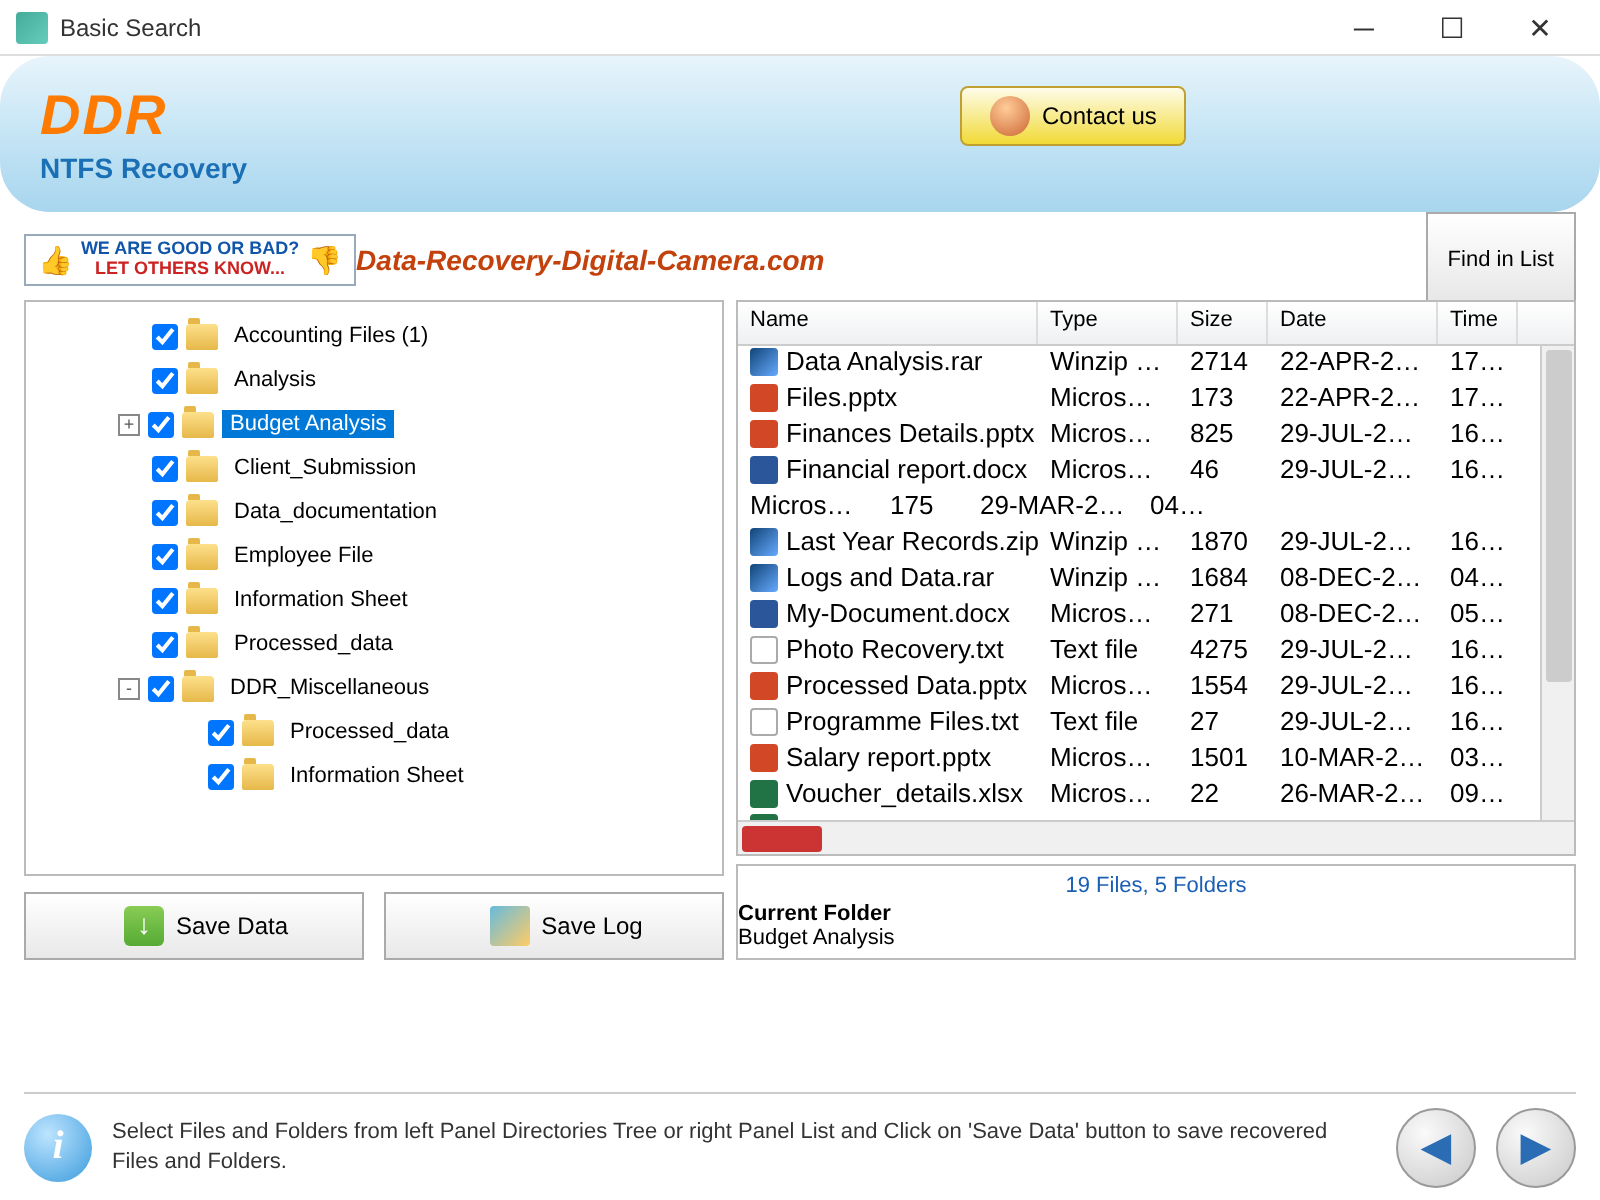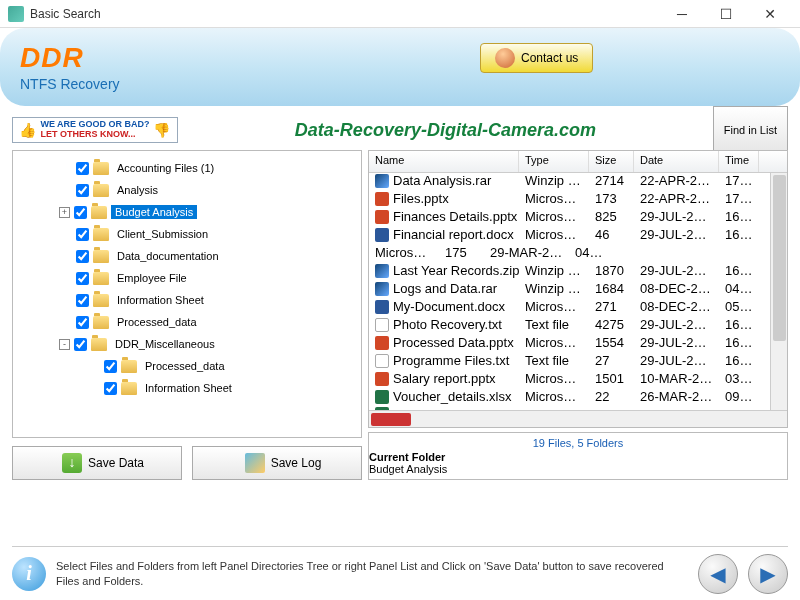--- a/index.html
+++ b/index.html
@@ -6,32 +6,32 @@
 body { background: #fff; width: 800px; height: 600px; overflow: hidden; font-size: 11px; }
 
 .titlebar { height: 28px; display: flex; align-items: center; padding: 0 8px; border-bottom: 1px solid #ddd; background: #fff; }
 .titlebar .icon { width: 16px; height: 16px; background: linear-gradient(135deg,#4a9,#6cb); margin-right: 6px; border-radius: 2px; }
 .titlebar .title { flex: 1; font-size: 12px; color: #333; }
 .titlebar .winbtn { width: 44px; height: 28px; display: flex; align-items: center; justify-content: center; color: #333; font-size: 14px; cursor: pointer; }
 
 .header { height: 78px; background: linear-gradient(180deg,#e8f4fb 0%,#c5e5f5 50%,#a8d5ee 100%); display: flex; align-items: center; padding: 0 20px; position: relative; border-radius: 25px; }
 .logo { display: flex; flex-direction: column; }
 .logo-ddr { font-size: 28px; font-weight: bold; color: #ff7a00; font-style: italic; font-family: Arial; letter-spacing: 1px; }
-.logo-sub { font-size: 14px; color: #1a6fb5; font-weight: normal; margin-top: 2px; }
+.logo-sub { font-size: 14px; color: #1a6fb5; font-weight: bold; margin-top: 2px; }
 .contact-btn { position: absolute; left: 480px; top: 15px; background: linear-gradient(180deg,#fefcea,#f1da36); border: 1px solid #c0a030; border-radius: 4px; padding: 4px 14px; display: flex; align-items: center; gap: 6px; cursor: pointer; font-size: 12px; }
 .contact-btn .avatar { width: 20px; height: 20px; border-radius: 50%; background: radial-gradient(circle at 40% 30%, #fc9, #c63); }
 
 .content { padding: 10px 12px 0 12px; height: 440px; display: flex; flex-direction: column; }
 .top-row { display: flex; align-items: center; margin-bottom: 6px; height: 28px; }
 .feedback-btn { border: 1px solid #9ab; background: #fff; padding: 2px 6px; display: flex; align-items: center; gap: 4px; cursor: pointer; font-size: 9px; }
 .feedback-btn .thumb { color: #c33; font-size: 14px; }
-.feedback-text { font-family: monospace; font-weight: bold; line-height: 1.1; }
+.feedback-text { font-family: monospace; font-weight: bold; line-height: 1.1; text-align: center; }
 .feedback-text .l1 { color: #15a; }
 .feedback-text .l2 { color: #c22; }
-.watermark { flex: 1; text-align: center; font-size: 18px; font-weight: bold; font-style: italic; color: #15803d; }
+.watermark { flex: 1; text-align: left; font-size: 14px; font-weight: bold; font-style: italic; color: #c2410c; }
 .find-btn { border: 1px solid #aaa; background: linear-gradient(180deg,#fff,#e6e6e6); padding: 17px 10px; cursor: pointer; font-size: 11px; }
 
 .panels { display: flex; gap: 6px; height: 330px; }
 .left-panel { width: 350px; display: flex; flex-direction: column; }
 .tree-box { flex: 1; border: 1px solid #bbb; background: #fff; overflow: hidden; position: relative; }
 .tree { padding: 6px 4px; }
 .tree-row { display: flex; align-items: center; height: 22px; padding-left: 0; gap: 0; white-space: nowrap; }
 .tree-row.depth1 { padding-left: 42px; }
 .tree-row.depth2 { padding-left: 70px; }
 .tree-row .expander { width: 11px; height: 11px; border: 1px solid #888; display: flex; align-items: center; justify-content: center; font-size: 9px; color: #555; margin-right: 4px; background: #fff; }

